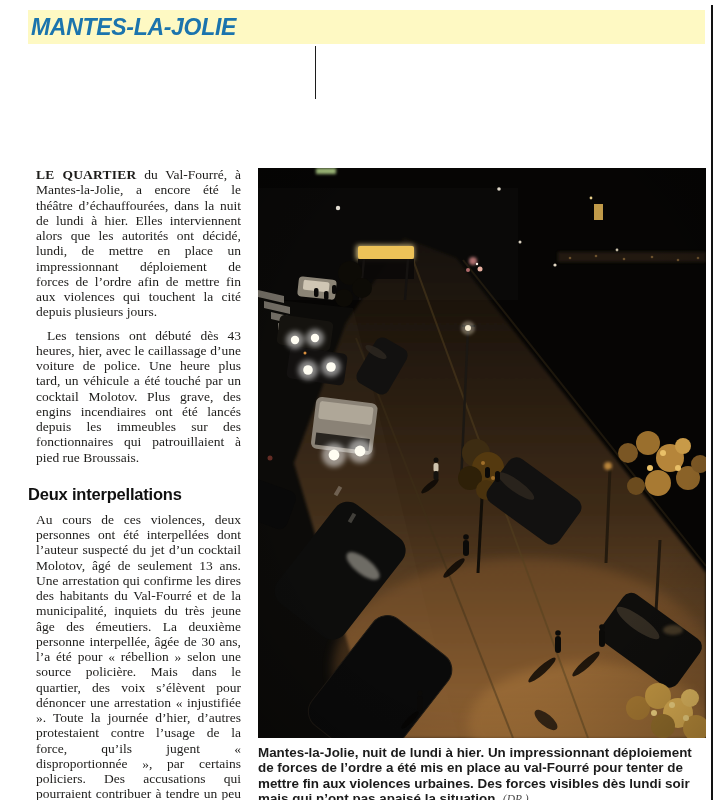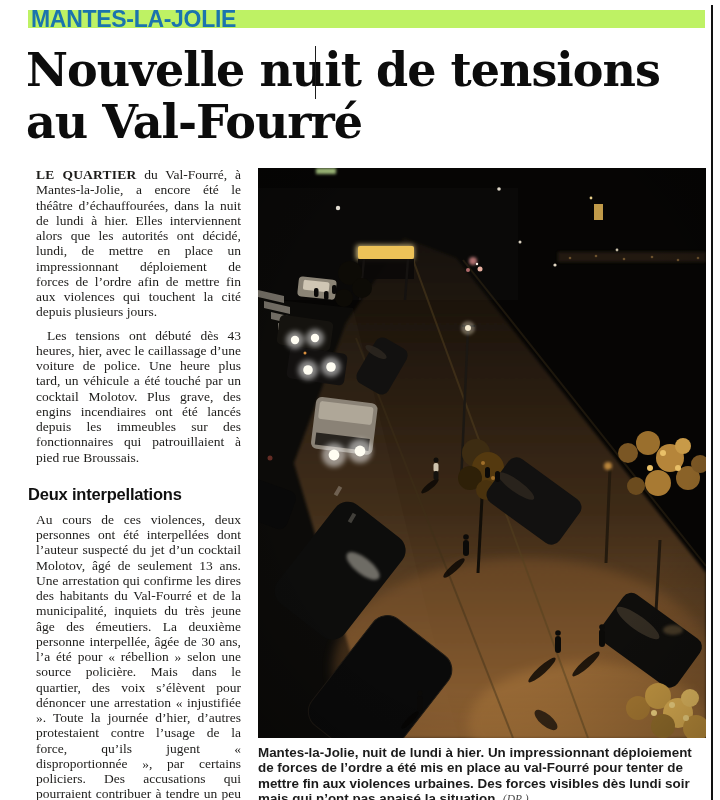--- a/index.html
+++ b/index.html
@@ -1,20 +1,20 @@
 <!DOCTYPE html>
 <html lang="fr"><head>
 <meta charset="utf-8">
 <style>
   html,body{margin:0;padding:0;background:#e8e8e8;}
   .page{position:relative;width:720px;height:800px;background:#ffffff;overflow:hidden;
         font-family:"Liberation Serif",serif;}
   
-  .kicker-strip{position:absolute;left:28px;top:10px;width:677px;height:18px;
-        background:#bef264;display:flex;align-items:center;}
+  .kicker-strip{position:absolute;left:28px;top:10px;width:677px;height:34px;
+        background:#fef9c3;display:flex;align-items:center;font-style:italic;}
   .kicker-strip span{font-family:"Liberation Sans",sans-serif;font-weight:800;
         font-size:23px;letter-spacing:-0.3px;color:#1b74ad;padding-left:3px;}
   
   .headline{position:absolute;left:26px;top:44px;width:690px;
         font-family:"DejaVu Serif","Liberation Serif",serif;font-weight:700;
         font-size:46px;line-height:52px;letter-spacing:-1px;color:#0c0c0c;}
   .headline-col-rule{position:absolute;left:315px;top:46px;width:1px;height:53px;background:#1c1c1c;}
   .page-rule-right{position:absolute;left:711px;top:5px;width:2px;height:795px;background:#121212;}
   
   .article-col{position:absolute;left:28px;top:159px;width:221px;color:#1d1c1a;}
@@ -39,24 +39,20 @@
 </style>
 </head>
 <body>
 
 <div class="page">
 
   <div class="kicker-strip">
     <span>MANTES-LA-JOLIE</span>
   </div>
 
-  <div class="headline">
-    <div>Nouvelle nuit de tensions</div>
-    <div>au Val-Fourré</div>
-  </div>
   <div class="headline-col-rule"></div>
   <div class="page-rule-right"></div>
 
   <div class="article-col">
     <p><strong class="lead-in">LE QUARTIER</strong><span> du Val-Fourré, à Mantes-la-Jolie, a encore été le théâtre d’échauffourées, dans la nuit de lundi à hier. Elles interviennent alors que les autorités ont décidé, lundi, de mettre en place un impressionnant déploiement de forces de l’ordre afin de mettre fin aux violences qui touchent la cité depuis plusieurs jours.</span></p>
     <p class="indent">Les tensions ont débuté dès 43 heures, hier, avec le caillassage d’une voiture de police. Une heure plus tard, un véhicule a été touché par un cocktail Molotov. Plus grave, des engins incendiaires ont été lancés depuis les immeubles sur des fonctionnaires qui patrouillaient à pied rue Broussais.</p>
     <h2 class="subhead">Deux interpellations</h2>
     <p>Au cours de ces violences, deux personnes ont été interpellées dont l’auteur suspecté du jet d’un cocktail Molotov, âgé de seulement 13 ans. Une arrestation qui confirme les dires des habitants du Val-Fourré et de la municipalité, inquiets du très jeune âge des émeutiers. La deuxième personne interpellée, âgée de 30 ans, l’a été pour « rébellion » selon une source policière. Mais dans le quartier, des voix s’élèvent pour dénoncer une arrestation « injustifiée ». Toute la journée d’hier, d’autres protestaient contre l’usage de la force, qu’ils jugent « disproportionnée », par certains policiers. Des accusations qui pourraient contribuer à tendre un peu plus la situation. « S’il n’y a pas d’émeutiers, il n’y a pas d’utilisation du flash-ball », se défend un policier, inquiet.</p>
   </div>
 

